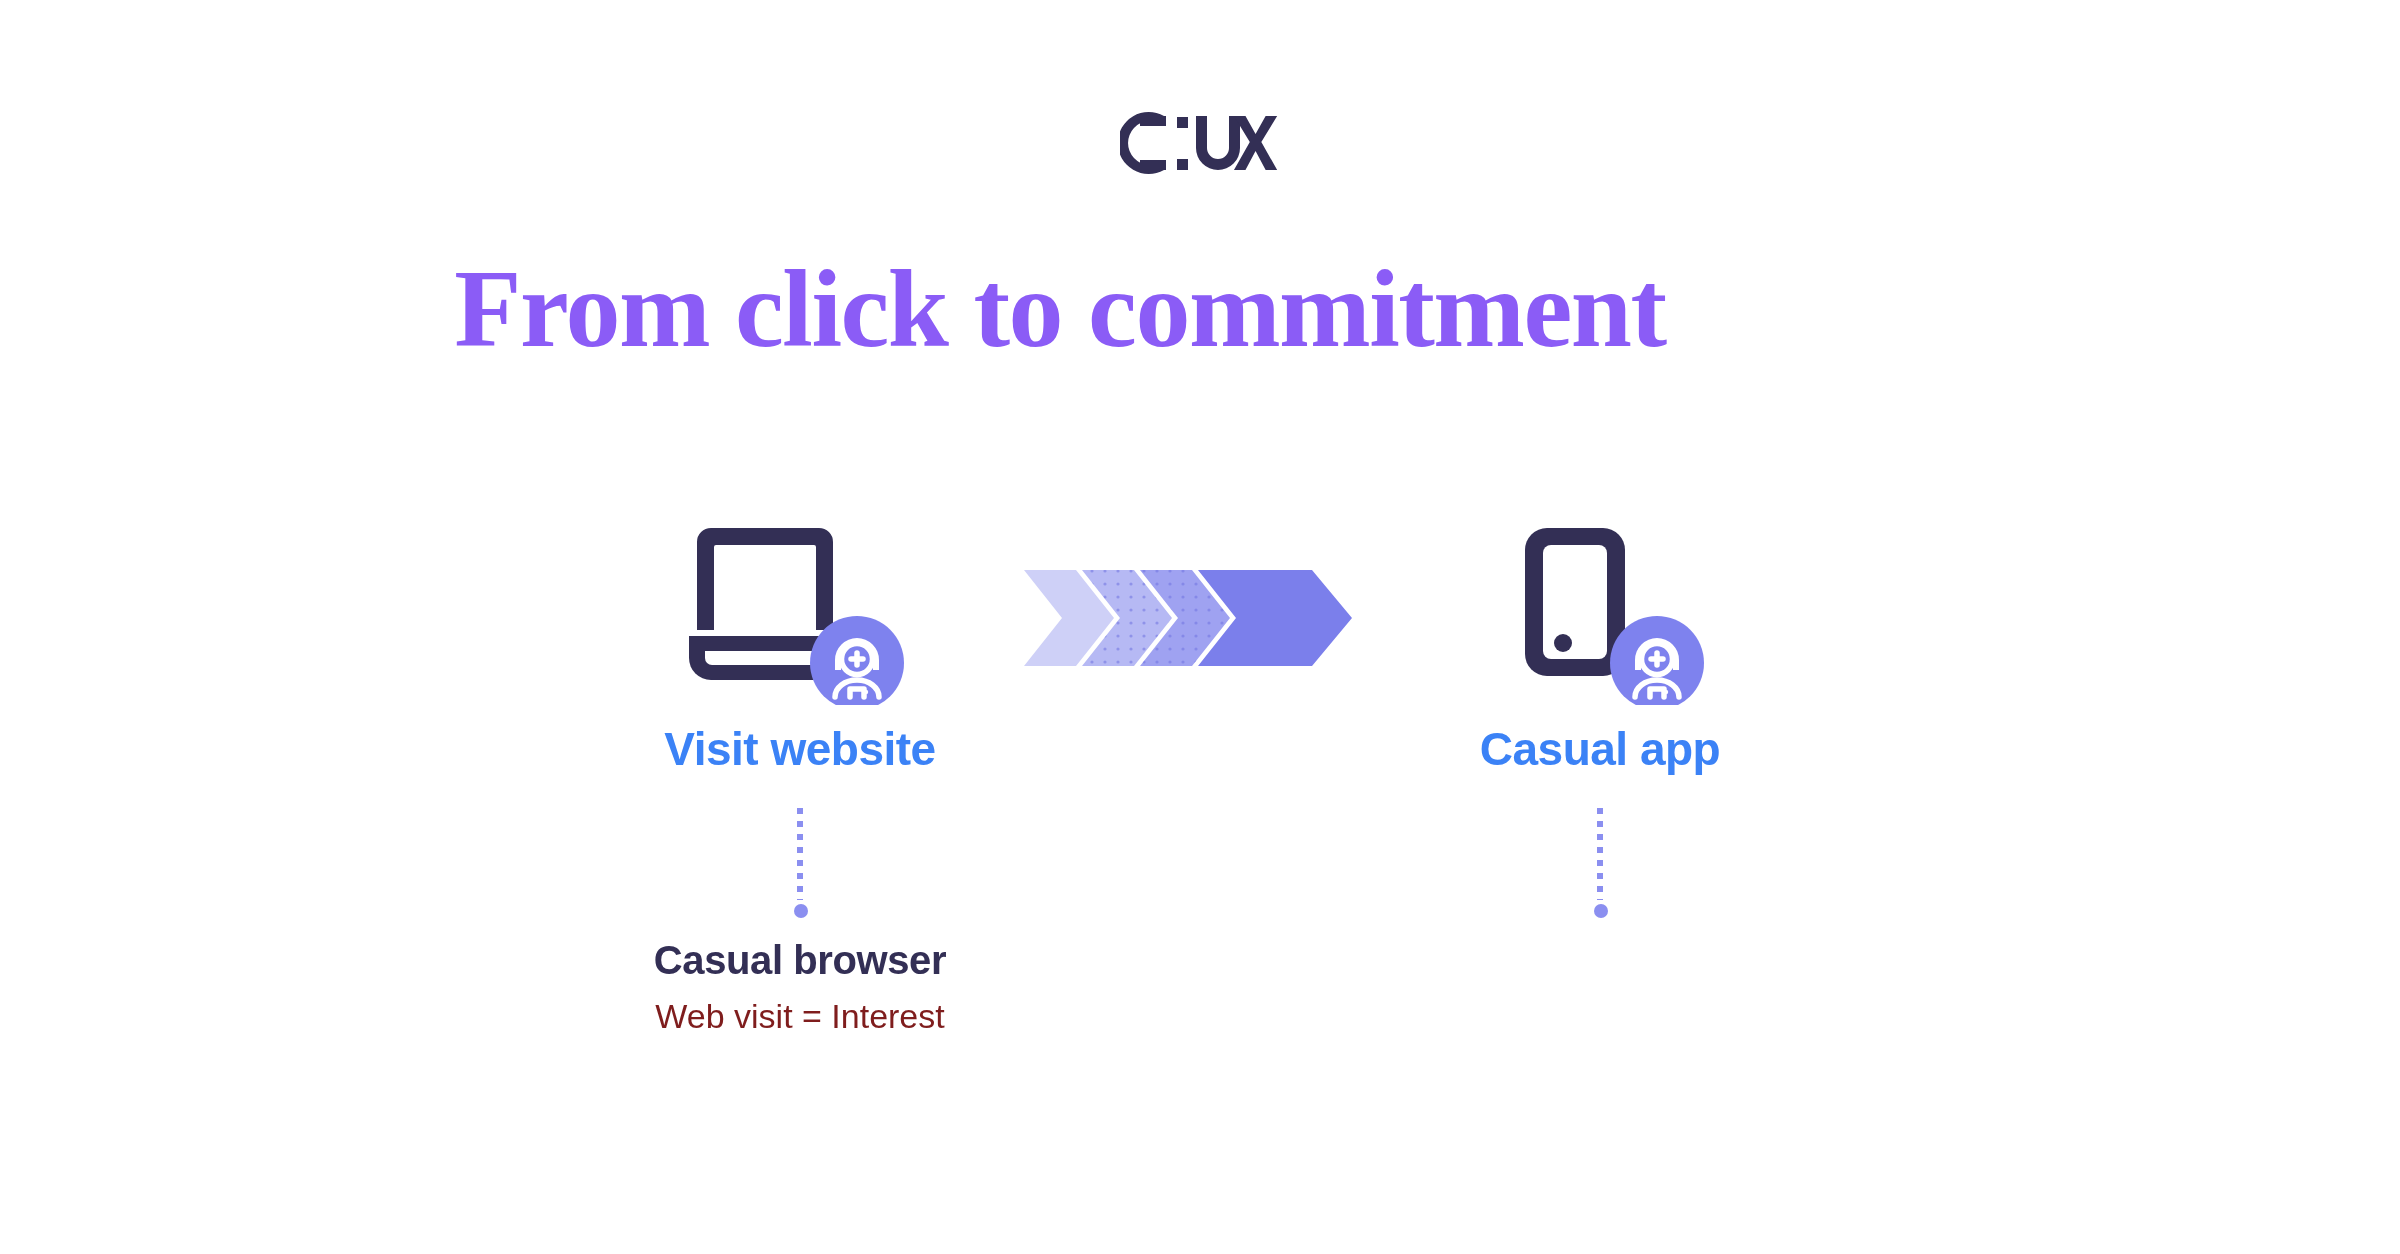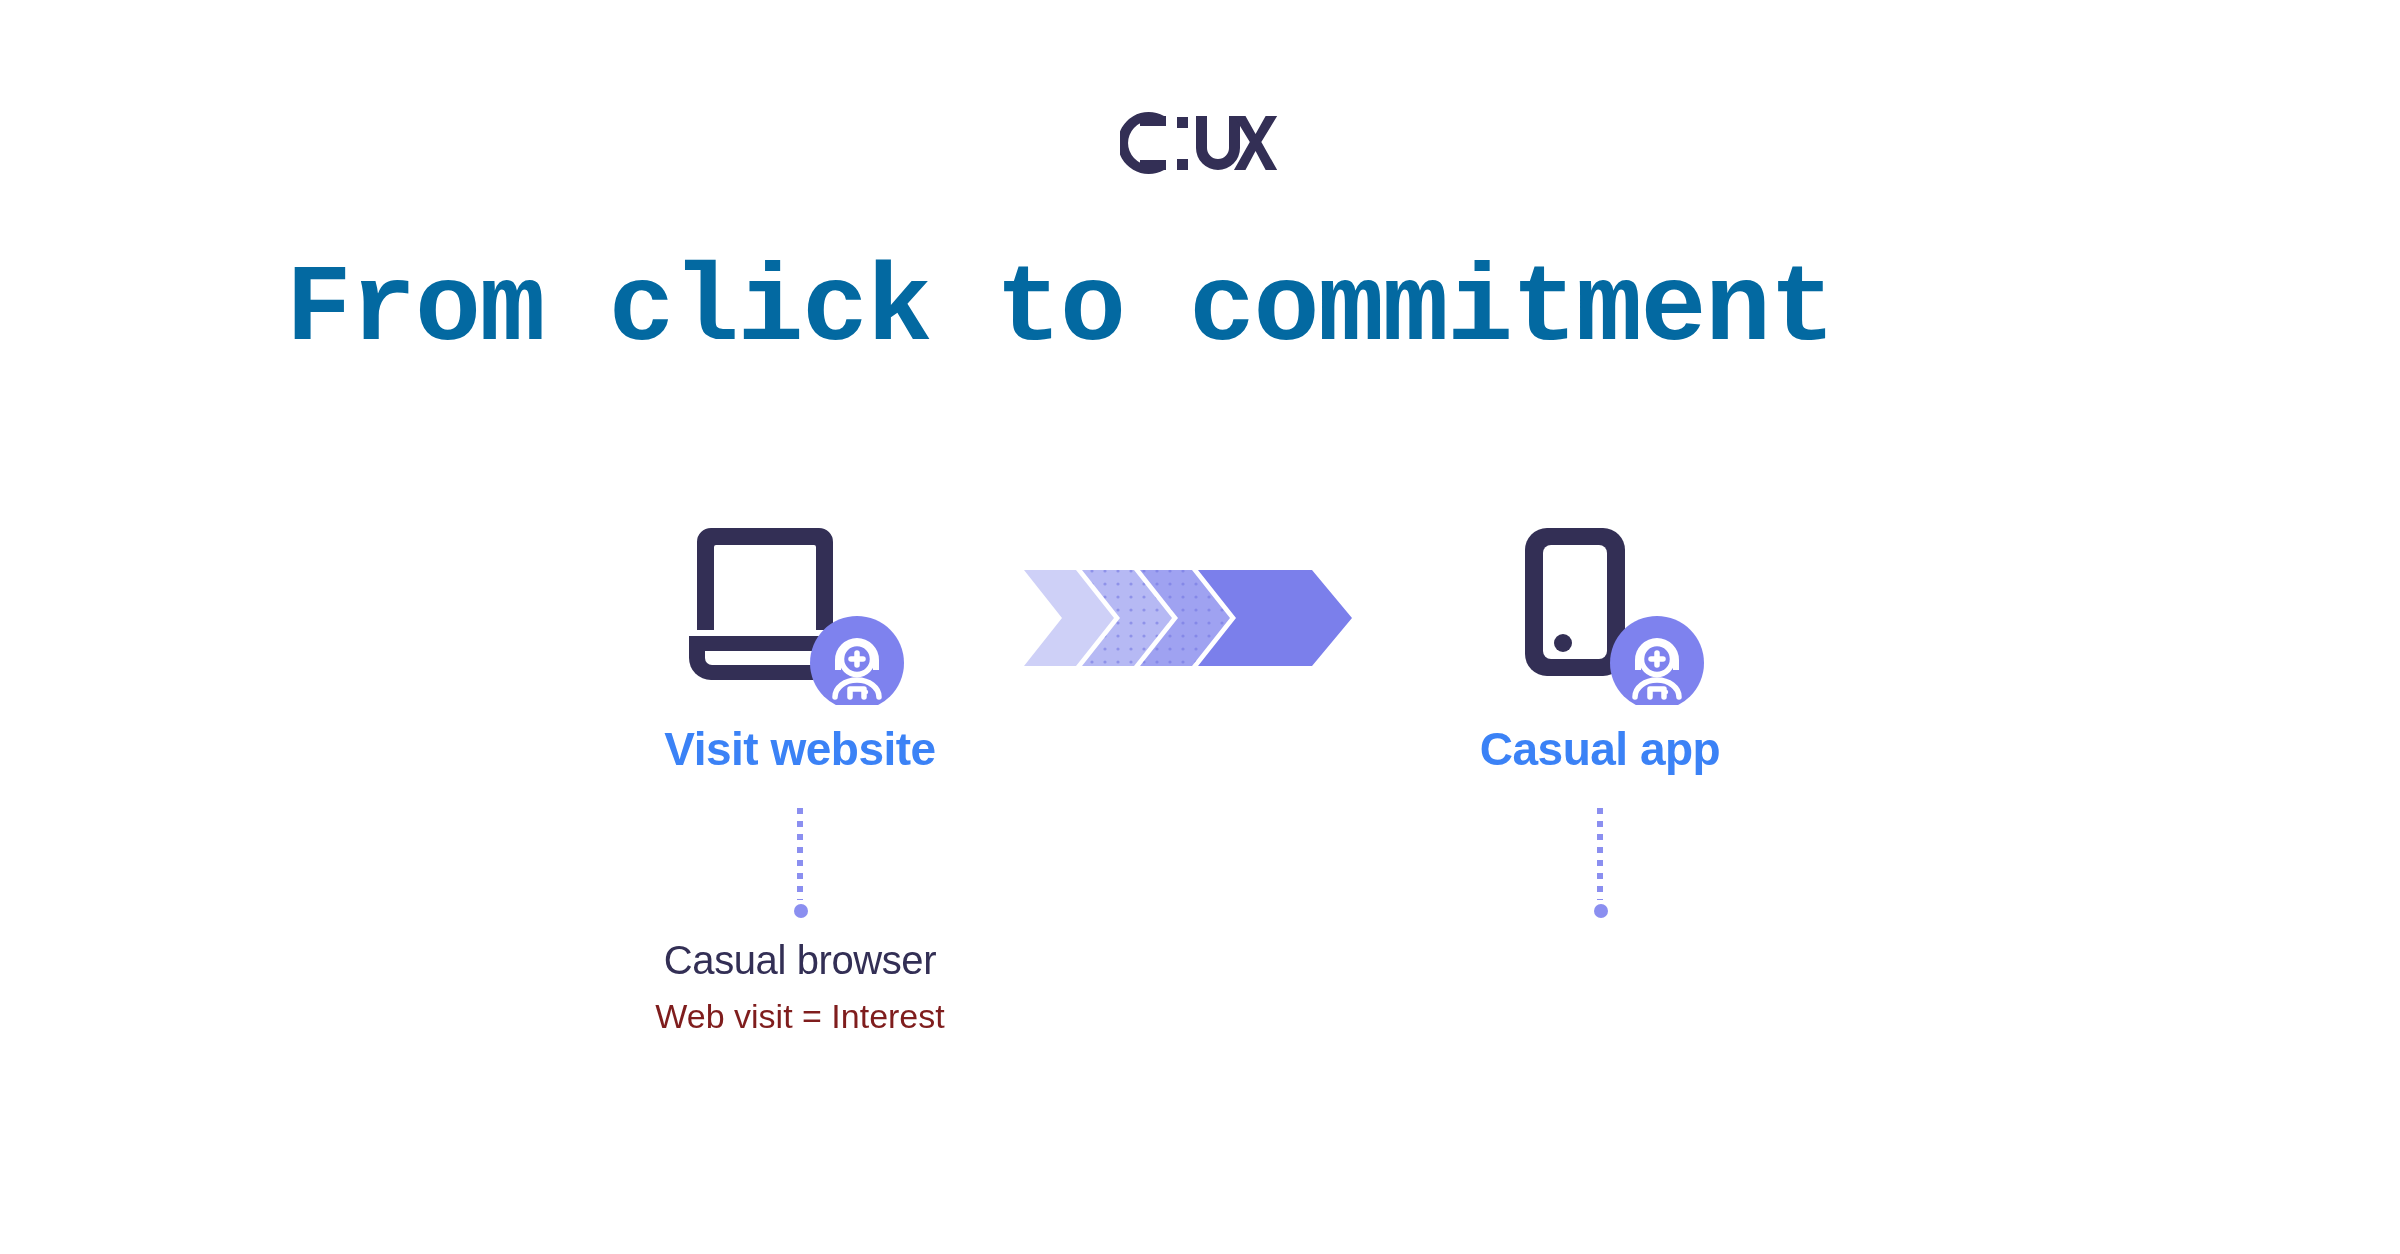--- a/index.html
+++ b/index.html
@@ -35,26 +35,26 @@
   }
   .logo-svg { display: block; }
 
   
   .headline {
     position: absolute;
     top: 248px;
     left: 0;
     width: 2120px;
     text-align: center;
-    font-family: Liberation Mono, monospace;
+    font-family: Liberation Serif, serif;
     font-size: 110px;
     line-height: 1.12;
     font-weight: 700;
     letter-spacing: -1.5px;
-    color: #0369a1;
+    color: #8b5cf6;
     white-space: nowrap;
   }
 
   
   .flow {
     position: absolute;
     top: 520px;
     left: 0;
     width: 2400px;
     height: 700px;
@@ -118,21 +118,21 @@
     width: 14px;
     height: 14px;
     border-radius: 50%;
     background: #8B8FF0;
   }
 
   .step-title {
     margin-top: 18px;
     font-family: "Liberation Sans", sans-serif;
     font-size: 40px;
-    font-weight: 400;
+    font-weight: 700;
     letter-spacing: -0.4px;
     color: #332F55;
     line-height: 1.1;
     white-space: nowrap;
   }
   .step-sub {
     margin-top: 16px;
     font-family: "Liberation Sans", sans-serif;
     font-size: 34px;
     font-weight: 400;

